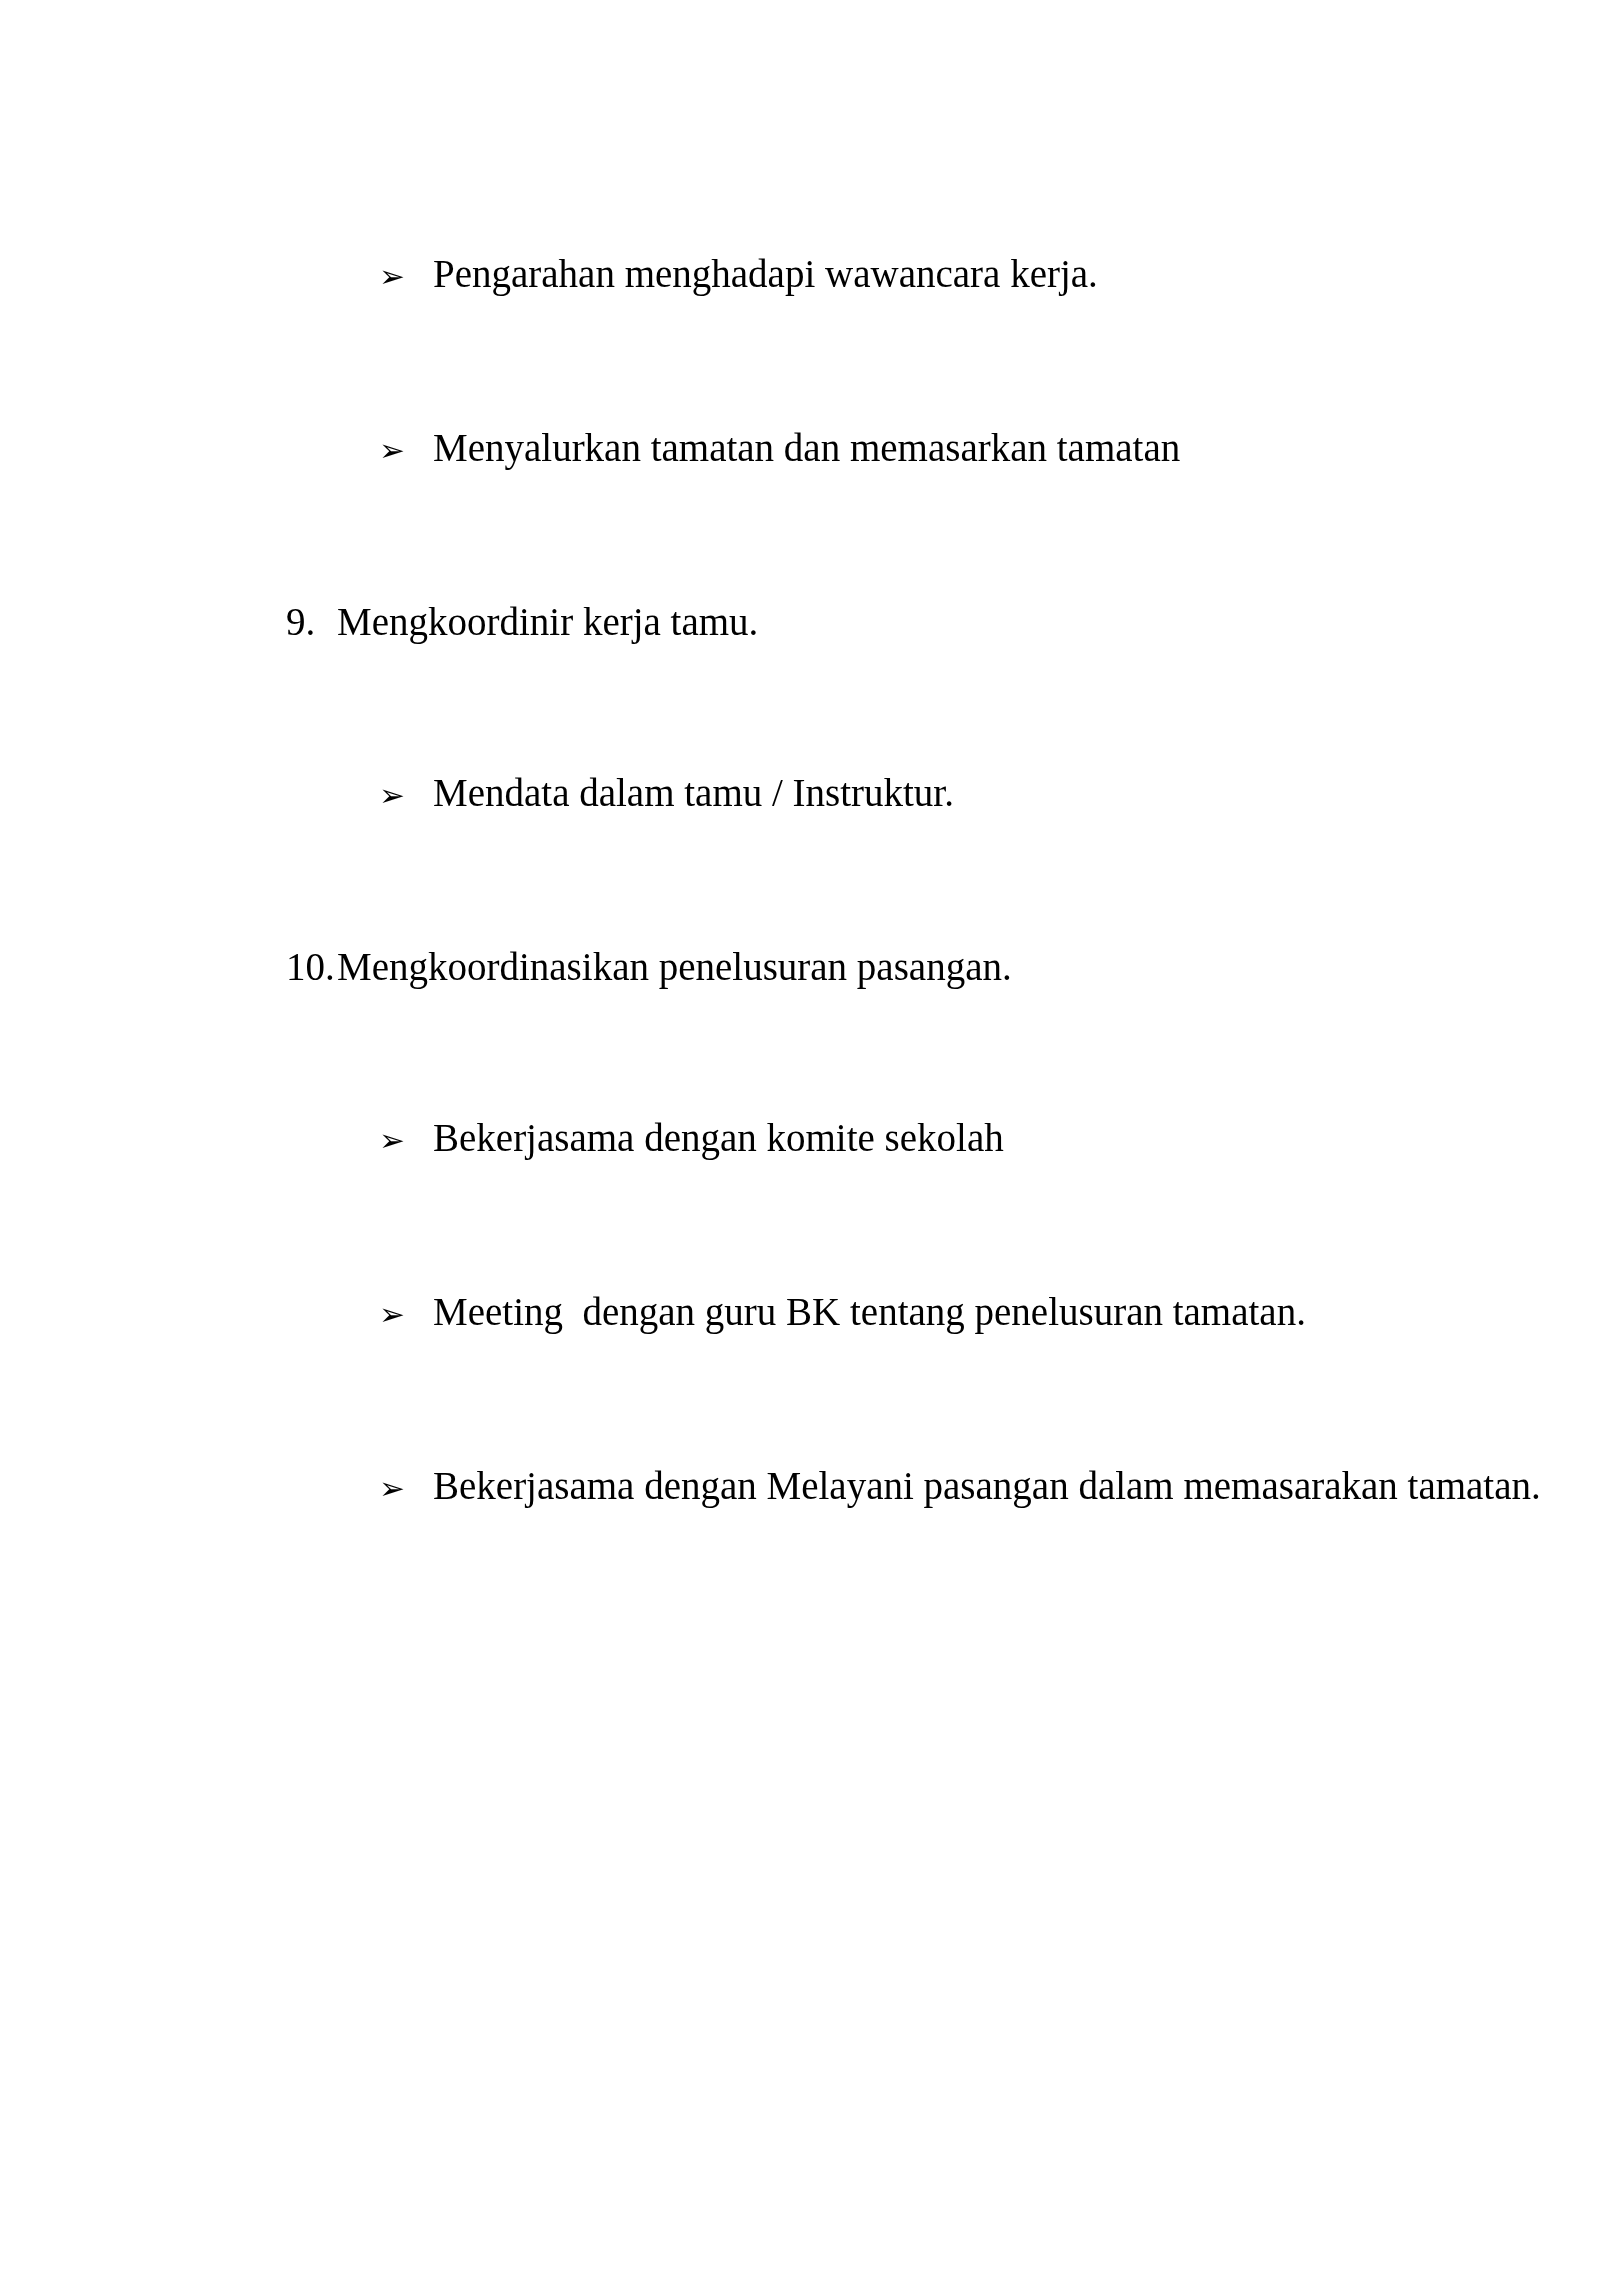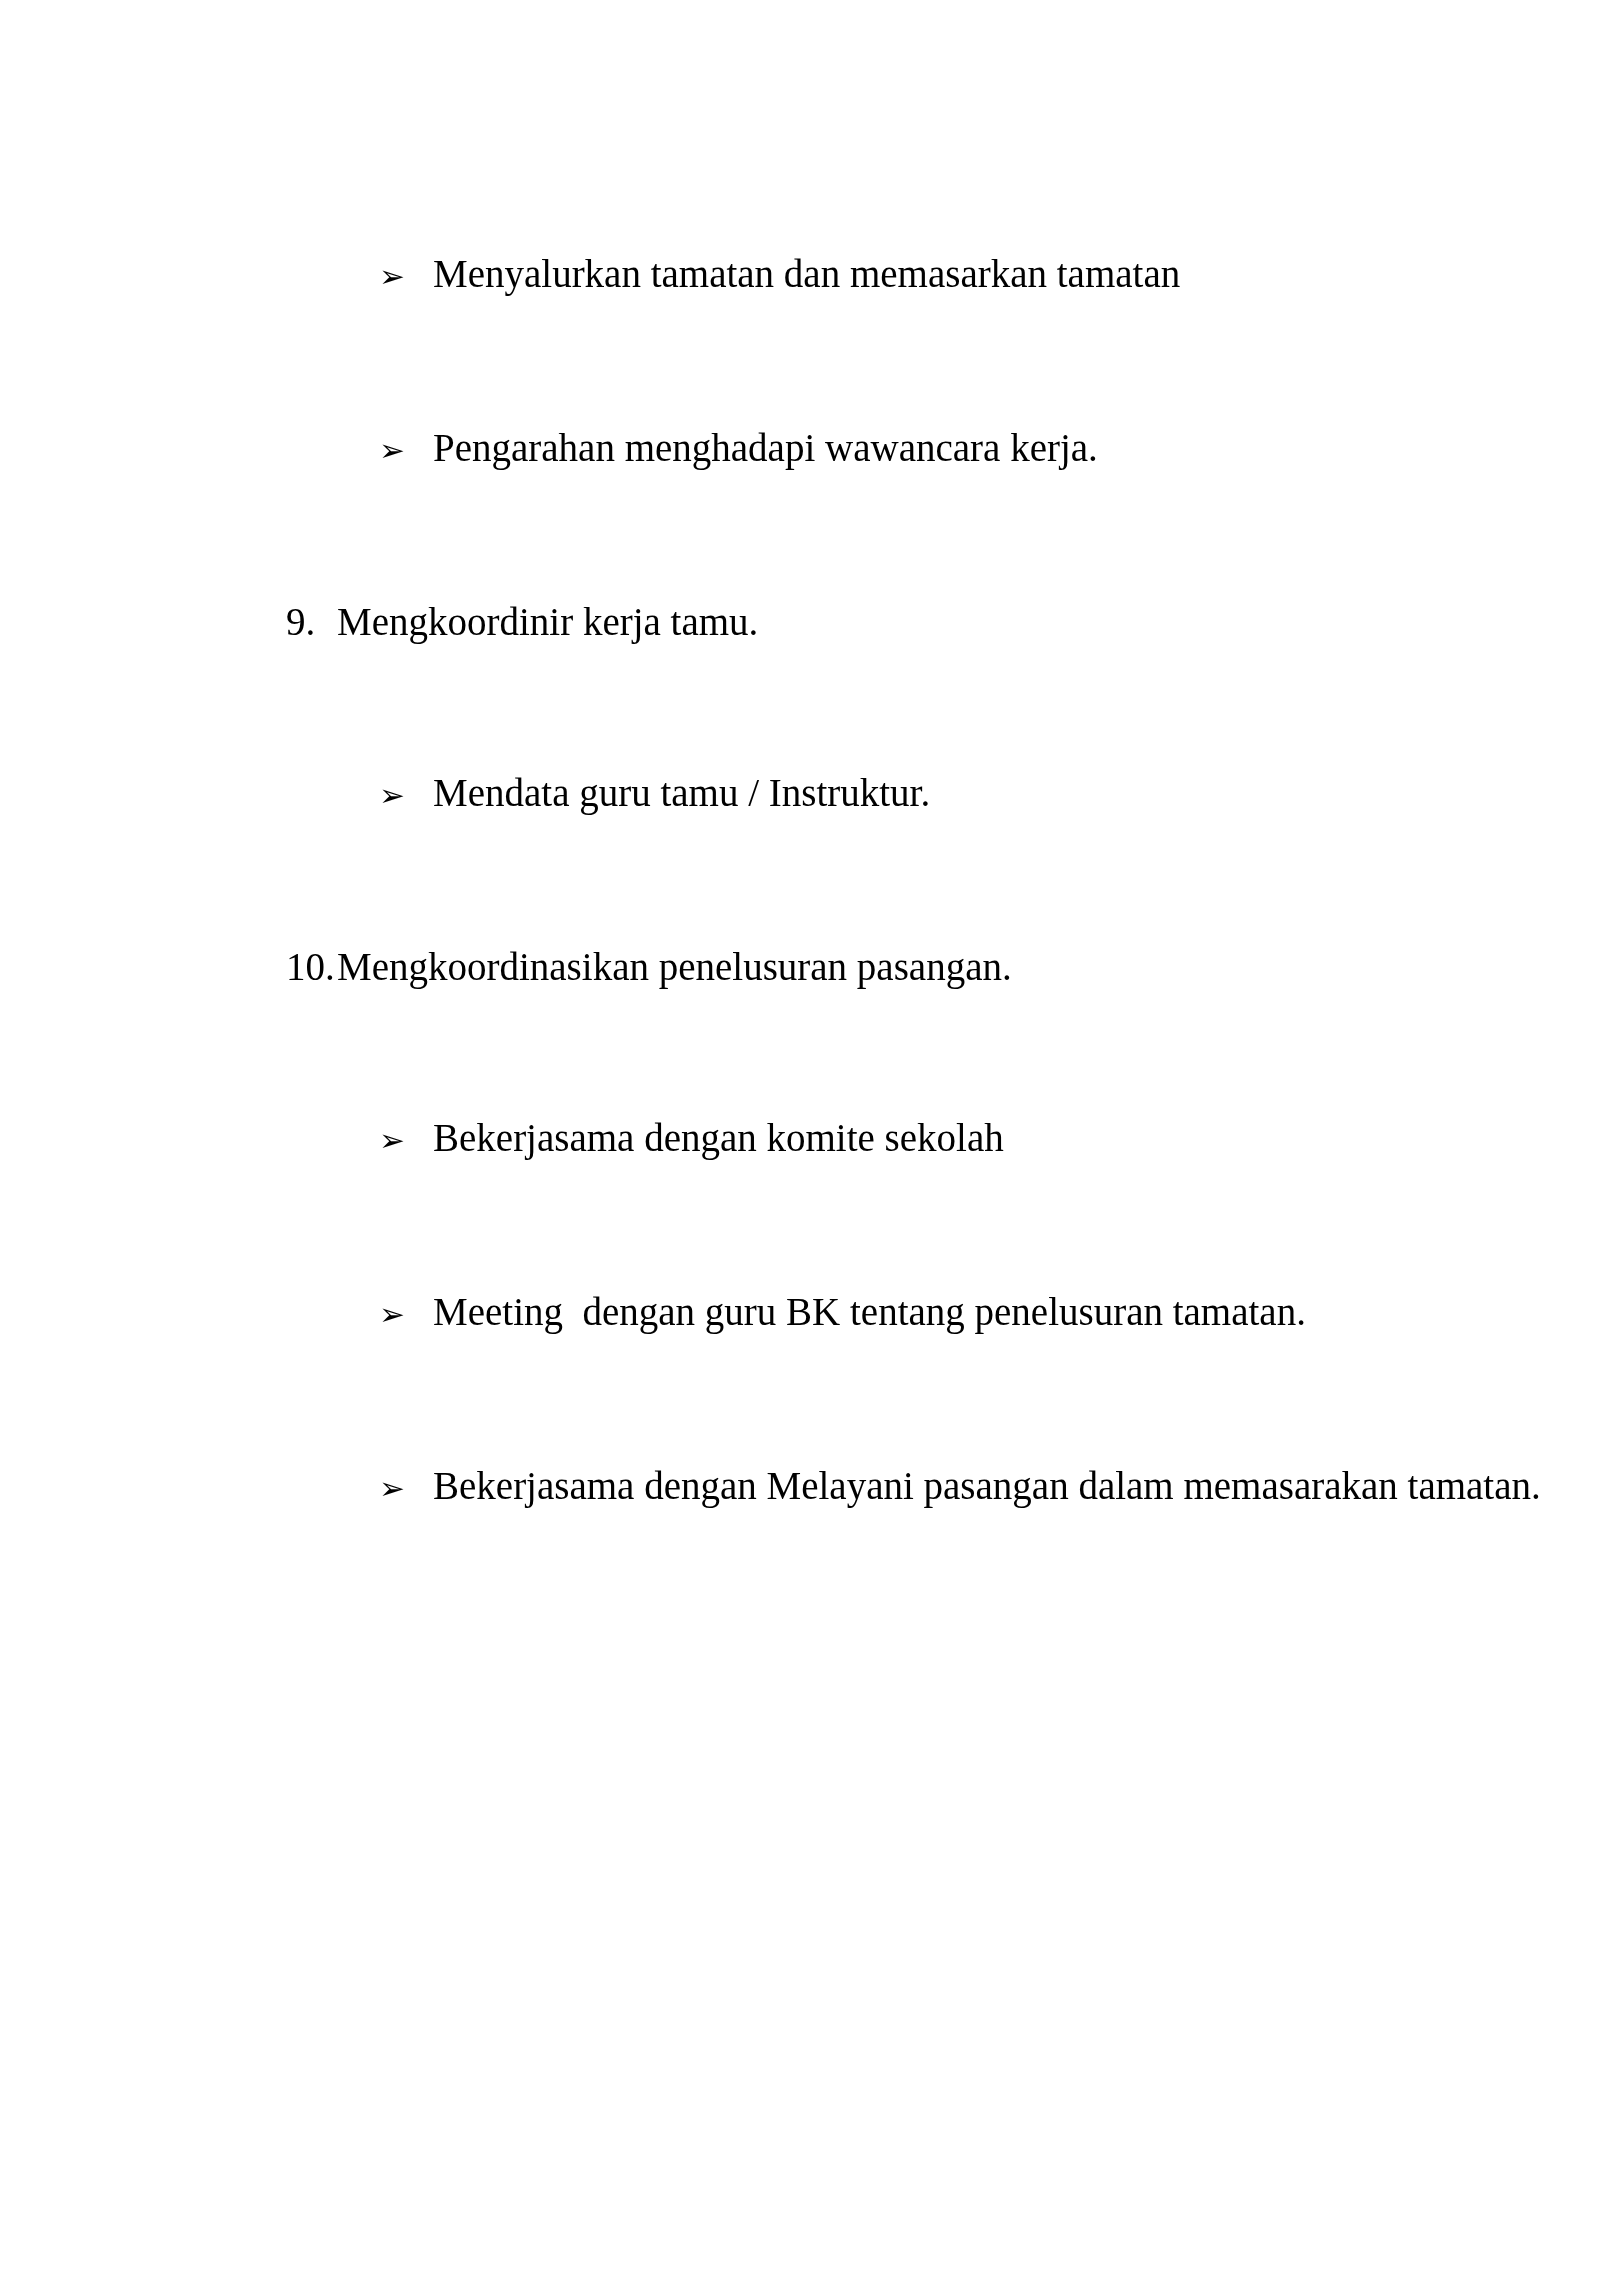--- a/index.html
+++ b/index.html
@@ -38,30 +38,30 @@
     font-size: 31px;
   }
   .line-text { white-space: pre; }
 </style>
 </head>
 <body style="background: rgb(255, 255, 255); color: rgb(0, 0, 0);">
 
 <div class="doc-page">
   <div class="doc-body">
       <div class="line bulleted">
-    <span class="marker">➢</span><span class="line-text">Menyalurkan tamatan dan memasarkan tamatan</span>
+    <span class="marker">➢</span><span class="line-text">Pengarahan menghadapi wawancara kerja.</span>
   </div>
       <div class="line bulleted">
-    <span class="marker">➢</span><span class="line-text">Pengarahan menghadapi wawancara kerja.</span>
+    <span class="marker">➢</span><span class="line-text">Menyalurkan tamatan dan memasarkan tamatan</span>
   </div>
       <div class="line numbered">
     <span class="marker">9.</span><span class="line-text">Mengkoordinir kerja tamu.</span>
   </div>
       <div class="line bulleted">
-    <span class="marker">➢</span><span class="line-text">Mendata guru tamu / Instruktur.</span>
+    <span class="marker">➢</span><span class="line-text">Mendata dalam tamu / Instruktur.</span>
   </div>
       <div class="line numbered">
     <span class="marker">10.</span><span class="line-text">Mengkoordinasikan penelusuran pasangan.</span>
   </div>
       <div class="line bulleted">
     <span class="marker">➢</span><span class="line-text">Bekerjasama dengan komite sekolah</span>
   </div>
       <div class="line bulleted">
     <span class="marker">➢</span><span class="line-text">Meeting  dengan guru BK tentang penelusuran tamatan.</span>
   </div>

